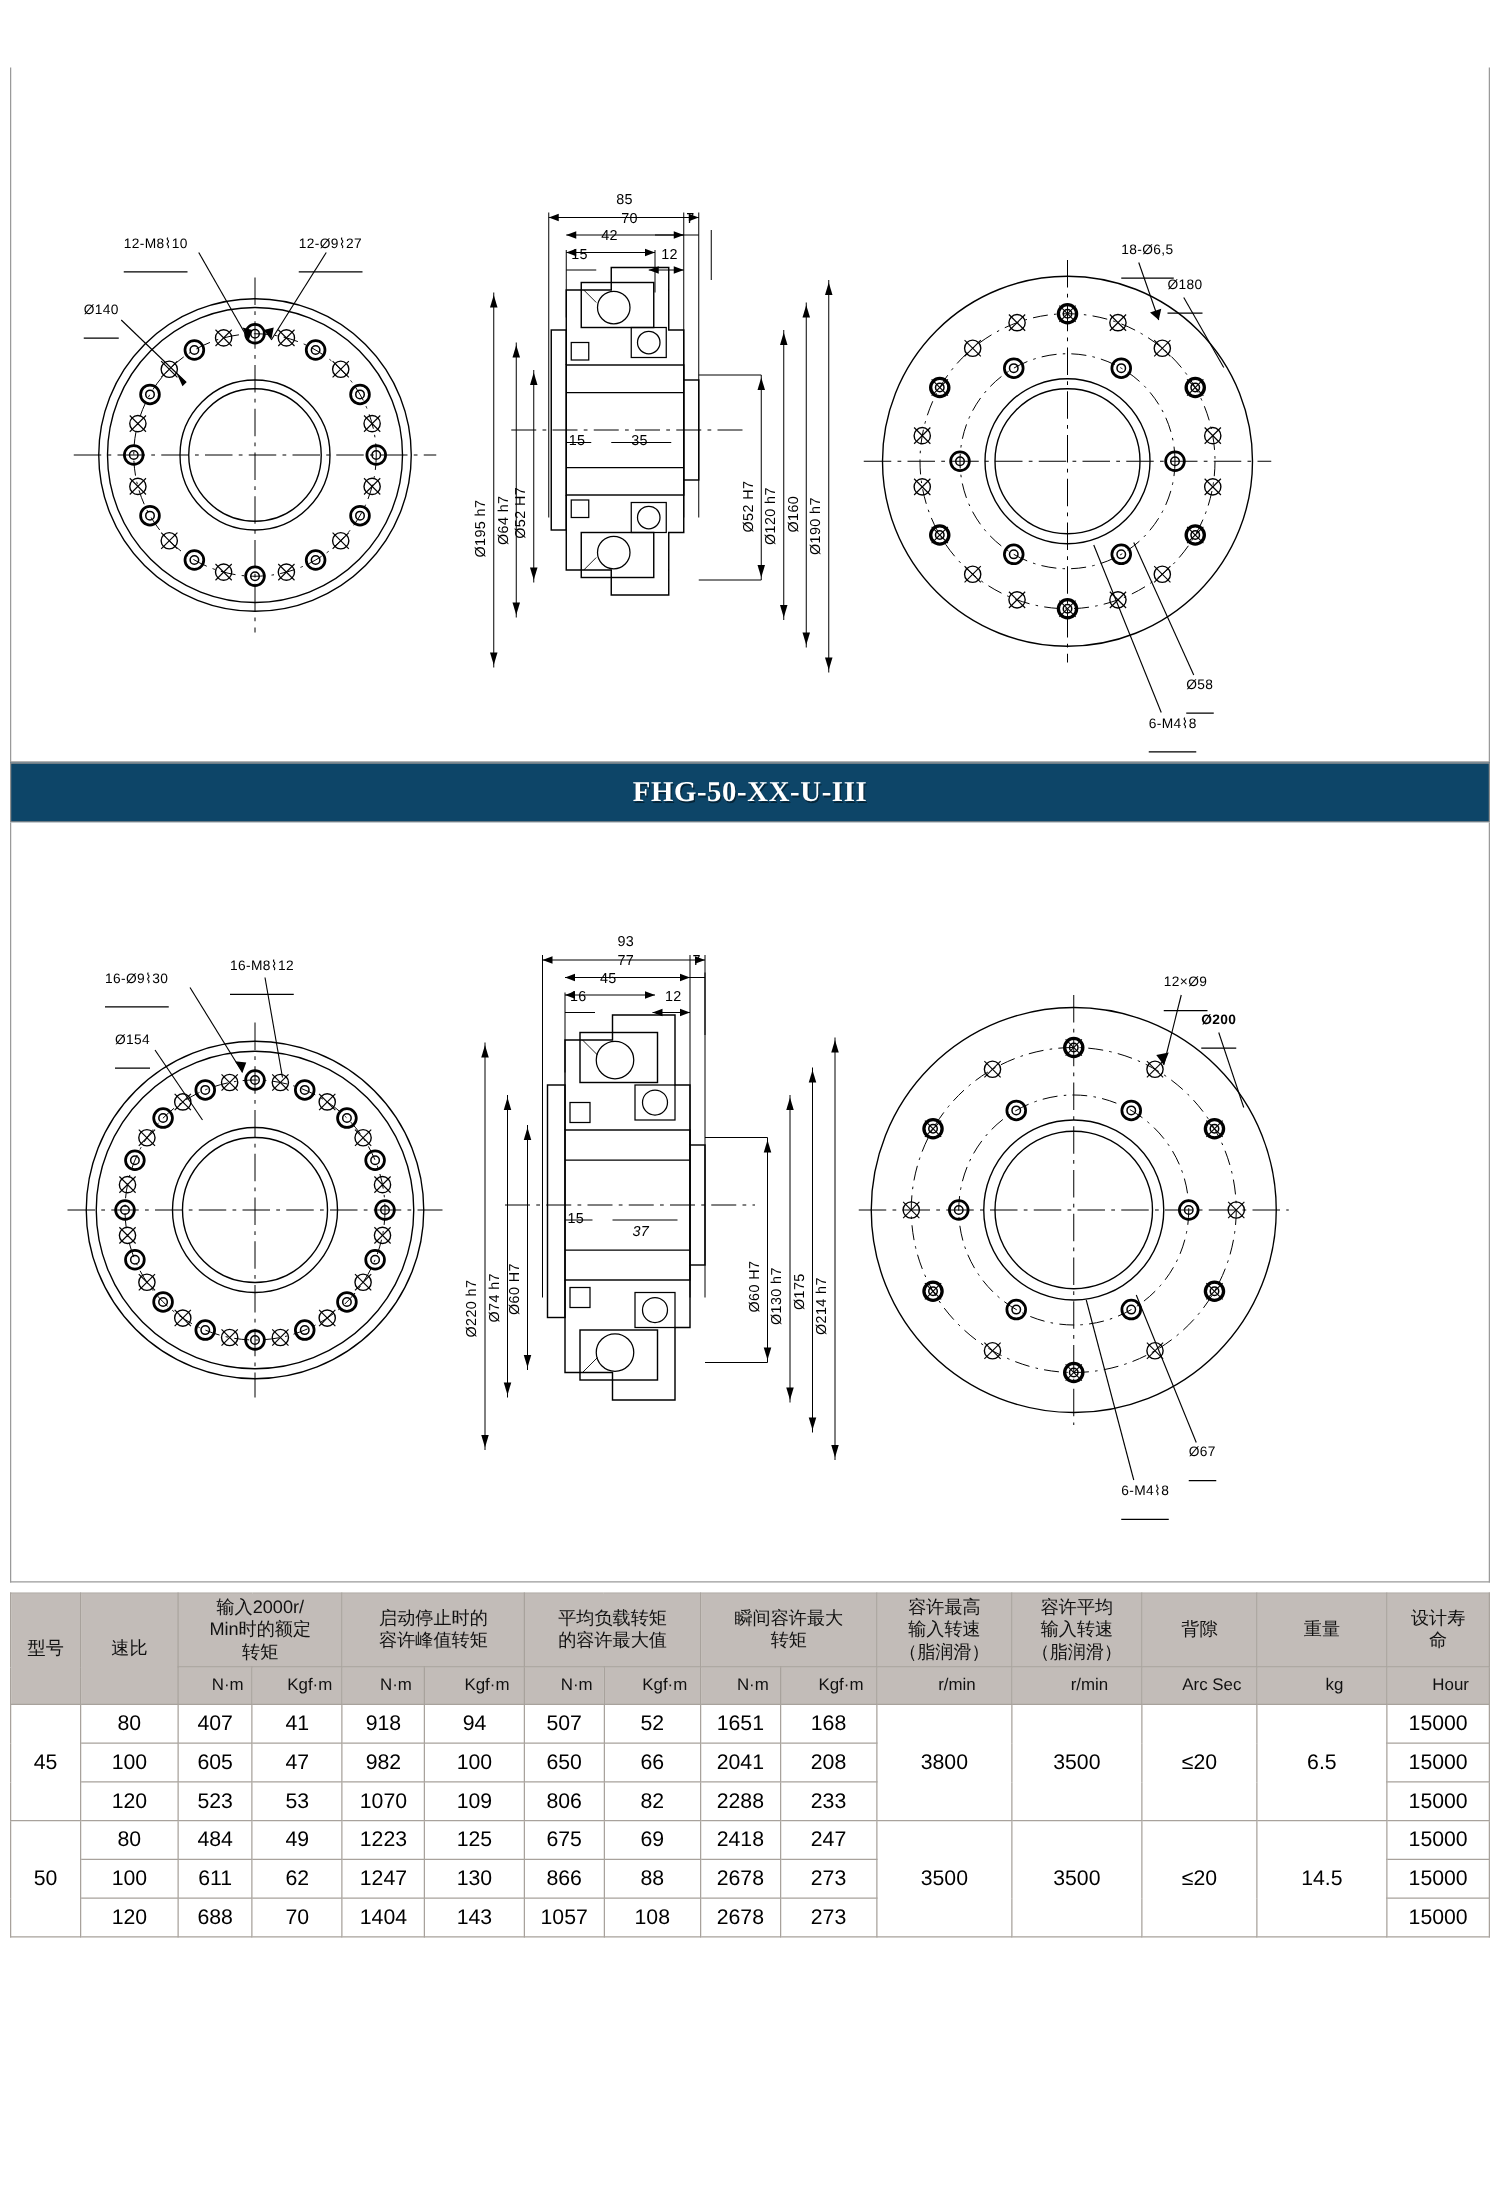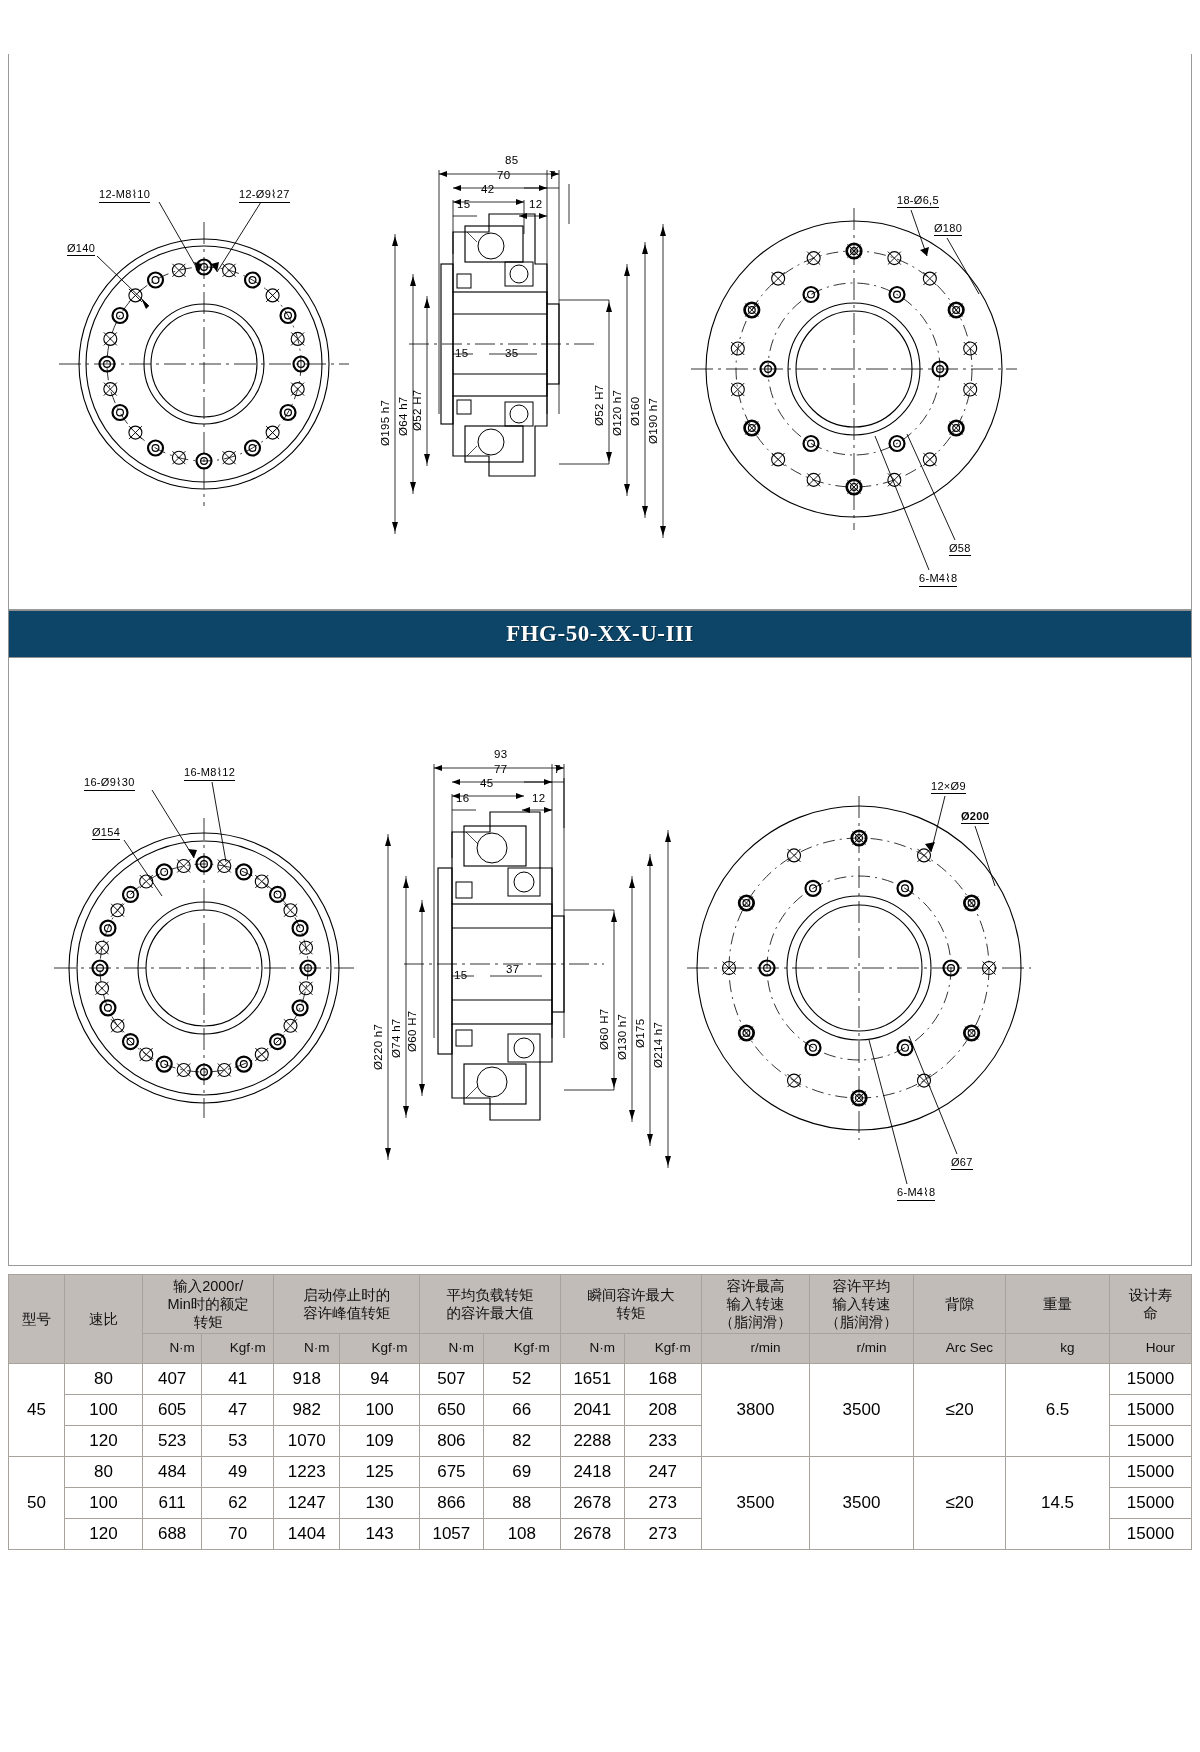--- a/index.html
+++ b/index.html
@@ -45,21 +45,21 @@
   svg { display: block; overflow: visible; }
 
   .lbl {
     position: absolute;
     font-family: "Liberation Sans", sans-serif;
     font-size: 11px;
     color: #000;
     white-space: nowrap;
     letter-spacing: .3px;
   }
-  .lbl.ul { border-bottom: 1px solid #000; padding-bottom: 1px; }
+  .lbl.ul { border-bottom: 1px solid #000; padding-bottom: 16px; }
   .lbl.vert {
     transform-origin: left bottom;
     transform: rotate(-90deg);
   }
   .lbl.dim { font-size: 11.5px; }
 
   
   table.spec {
     position: absolute; left: 8px; top: 1274px;
     width: 1184px;
@@ -291,21 +291,21 @@
           <polygon points="294,112 291,122 297,122"></polygon>
             <polygon points="294,422 291,412 297,412"></polygon>
         </g>
 
         <g stroke="#000" stroke-width=".8" fill="none">
           <line x1="84" y1="240" x2="104" y2="240"></line>
           <line x1="120" y1="240" x2="168" y2="240"></line>
         </g>
       </svg>
 
-      <span class="lbl dim" style="left:136px; top:40px;">85</span>
+      <span class="lbl dim" style="left:124px; top:40px;">85</span>
       <span class="lbl dim" style="left:128px; top:55px;">70</span>
       <span class="lbl dim" style="left:180px; top:55px;">7</span>
       <span class="lbl dim" style="left:112px; top:69px;">42</span>
       <span class="lbl dim" style="left:88px; top:84px;">15</span>
       <span class="lbl dim" style="left:160px; top:84px;">12</span>
 
       <span class="lbl vert dim" style="left:22px; top:320px;">Ø195 h7</span>
       <span class="lbl vert dim" style="left:40px; top:310px;">Ø64 h7</span>
       <span class="lbl vert dim" style="left:54px; top:305px;">Ø52 H7</span>
 
@@ -640,21 +640,21 @@
       <span class="lbl dim" style="left:190px; top:55px;">7</span>
       <span class="lbl dim" style="left:116px; top:69px;">45</span>
       <span class="lbl dim" style="left:92px; top:84px;">16</span>
       <span class="lbl dim" style="left:168px; top:84px;">12</span>
 
       <span class="lbl vert dim" style="left:20px; top:350px;">Ø220 h7</span>
       <span class="lbl vert dim" style="left:38px; top:338px;">Ø74 h7</span>
       <span class="lbl vert dim" style="left:54px; top:332px;">Ø60 H7</span>
 
       <span class="lbl dim" style="left:90px; top:261px;">15</span>
-      <span class="lbl dim" style="left:142px; top:255px;">37</span>
+      <span class="lbl dim" style="left:142px; top:272px;font-style:italic;">37</span>
 
       <span class="lbl vert dim" style="left:246px; top:330px;">Ø60 H7</span>
       <span class="lbl vert dim" style="left:264px; top:340px;">Ø130 h7</span>
       <span class="lbl vert dim" style="left:282px; top:328px;">Ø175</span>
       <span class="lbl vert dim" style="left:300px; top:348px;">Ø214 h7</span>
     </div>
 
     <div class="dw" style="left:670px; top:110px;">
       <svg width="360" height="400" viewBox="0 0 360 400">
         <g fill="none" stroke="#000" stroke-width="1.1">

